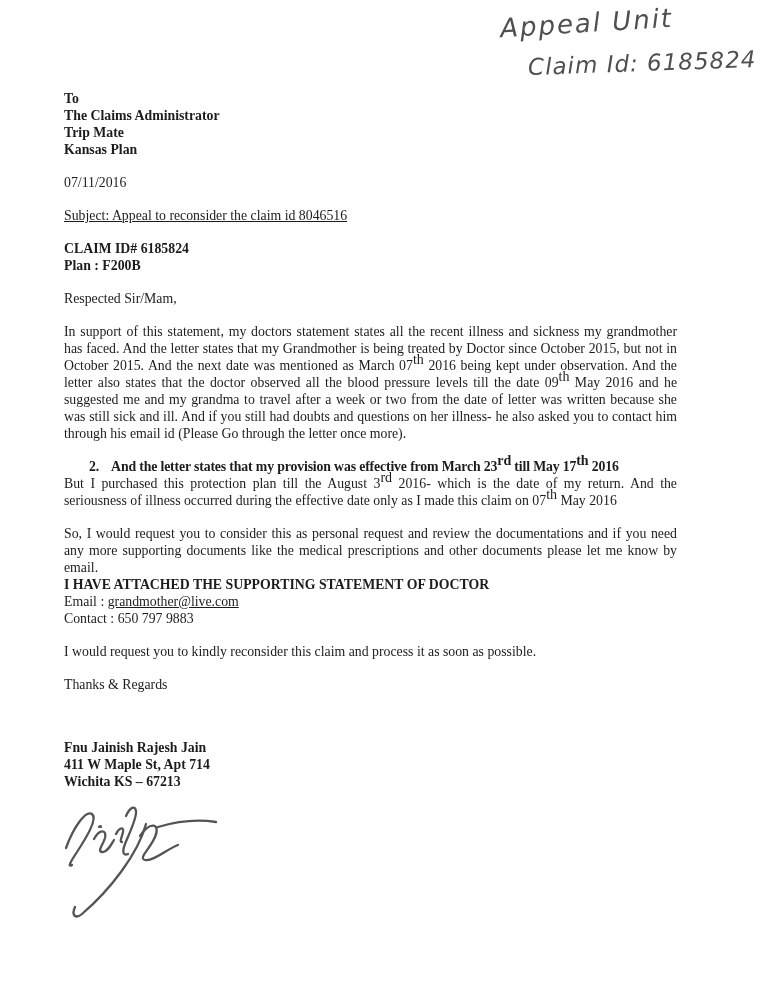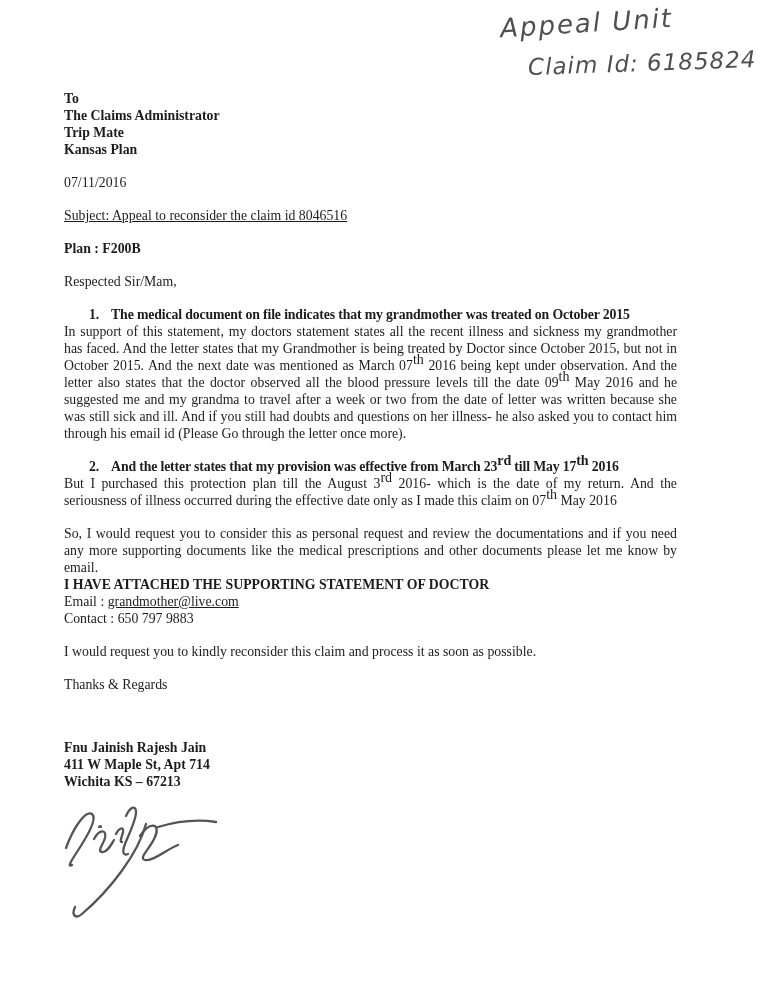--- a/index.html
+++ b/index.html
@@ -67,29 +67,29 @@
       <span class="line">The Claims Administrator</span>
       <span class="line">Trip Mate</span>
       <span class="line">Kansas Plan</span>
     </div>
 
     <div class="blk">07/11/2016</div>
 
     <div class="blk subject">Subject: Appeal to reconsider the claim id 8046516</div>
 
     <div class="blk b">
+      <span class="line">CLAIM ID# 6185824</span>
       <span class="line">Plan : F200B</span>
     </div>
 
     <div class="blk">
       <span class="line">Respected Sir/Mam,</span>
     </div>
 
     <div class="blk">
-      <div class="item-head"><span class="num">1.</span><span><span>The medical document on file indicates that my grandmother was treated on October 2015</span></span></div>
       <div class="just"><span>In support of this statement, my doctors statement states all the recent illness and sickness my grandmother has faced. And the letter states that my Grandmother is being treated by Doctor since October 2015, but not in October 2015. And the next date was mentioned as March 07</span><sup>th</sup><span> 2016 being kept under observation. And the letter also states that the doctor observed all the blood pressure levels till the date 09</span><sup>th</sup><span> May 2016 and he suggested me and my grandma to travel after a week or two from the date of letter was written because she was still sick and ill. And if you still had doubts and questions on her illness- he also asked you to contact him through his email id (Please Go through the letter once more).</span></div>
     </div>
 
     <div class="blk">
       <div class="item-head"><span class="num">2.</span><span><span>And the letter states that my provision was effective from March 23</span><sup>rd</sup><span> till May 17</span><sup>th</sup><span> 2016</span></span></div>
       <div class="just"><span>But I purchased this protection plan till the August 3</span><sup>rd</sup><span> 2016- which is the date of my return. And the seriousness of illness occurred during the effective date only as I made this claim on 07</span><sup>th</sup><span> May 2016</span></div>
     </div>
 
     <div class="blk">
       <div class="just">So, I would request you to consider this as personal request and review the documentations and if you need any more supporting documents like the medical prescriptions and other documents please let me know by email.</div>

